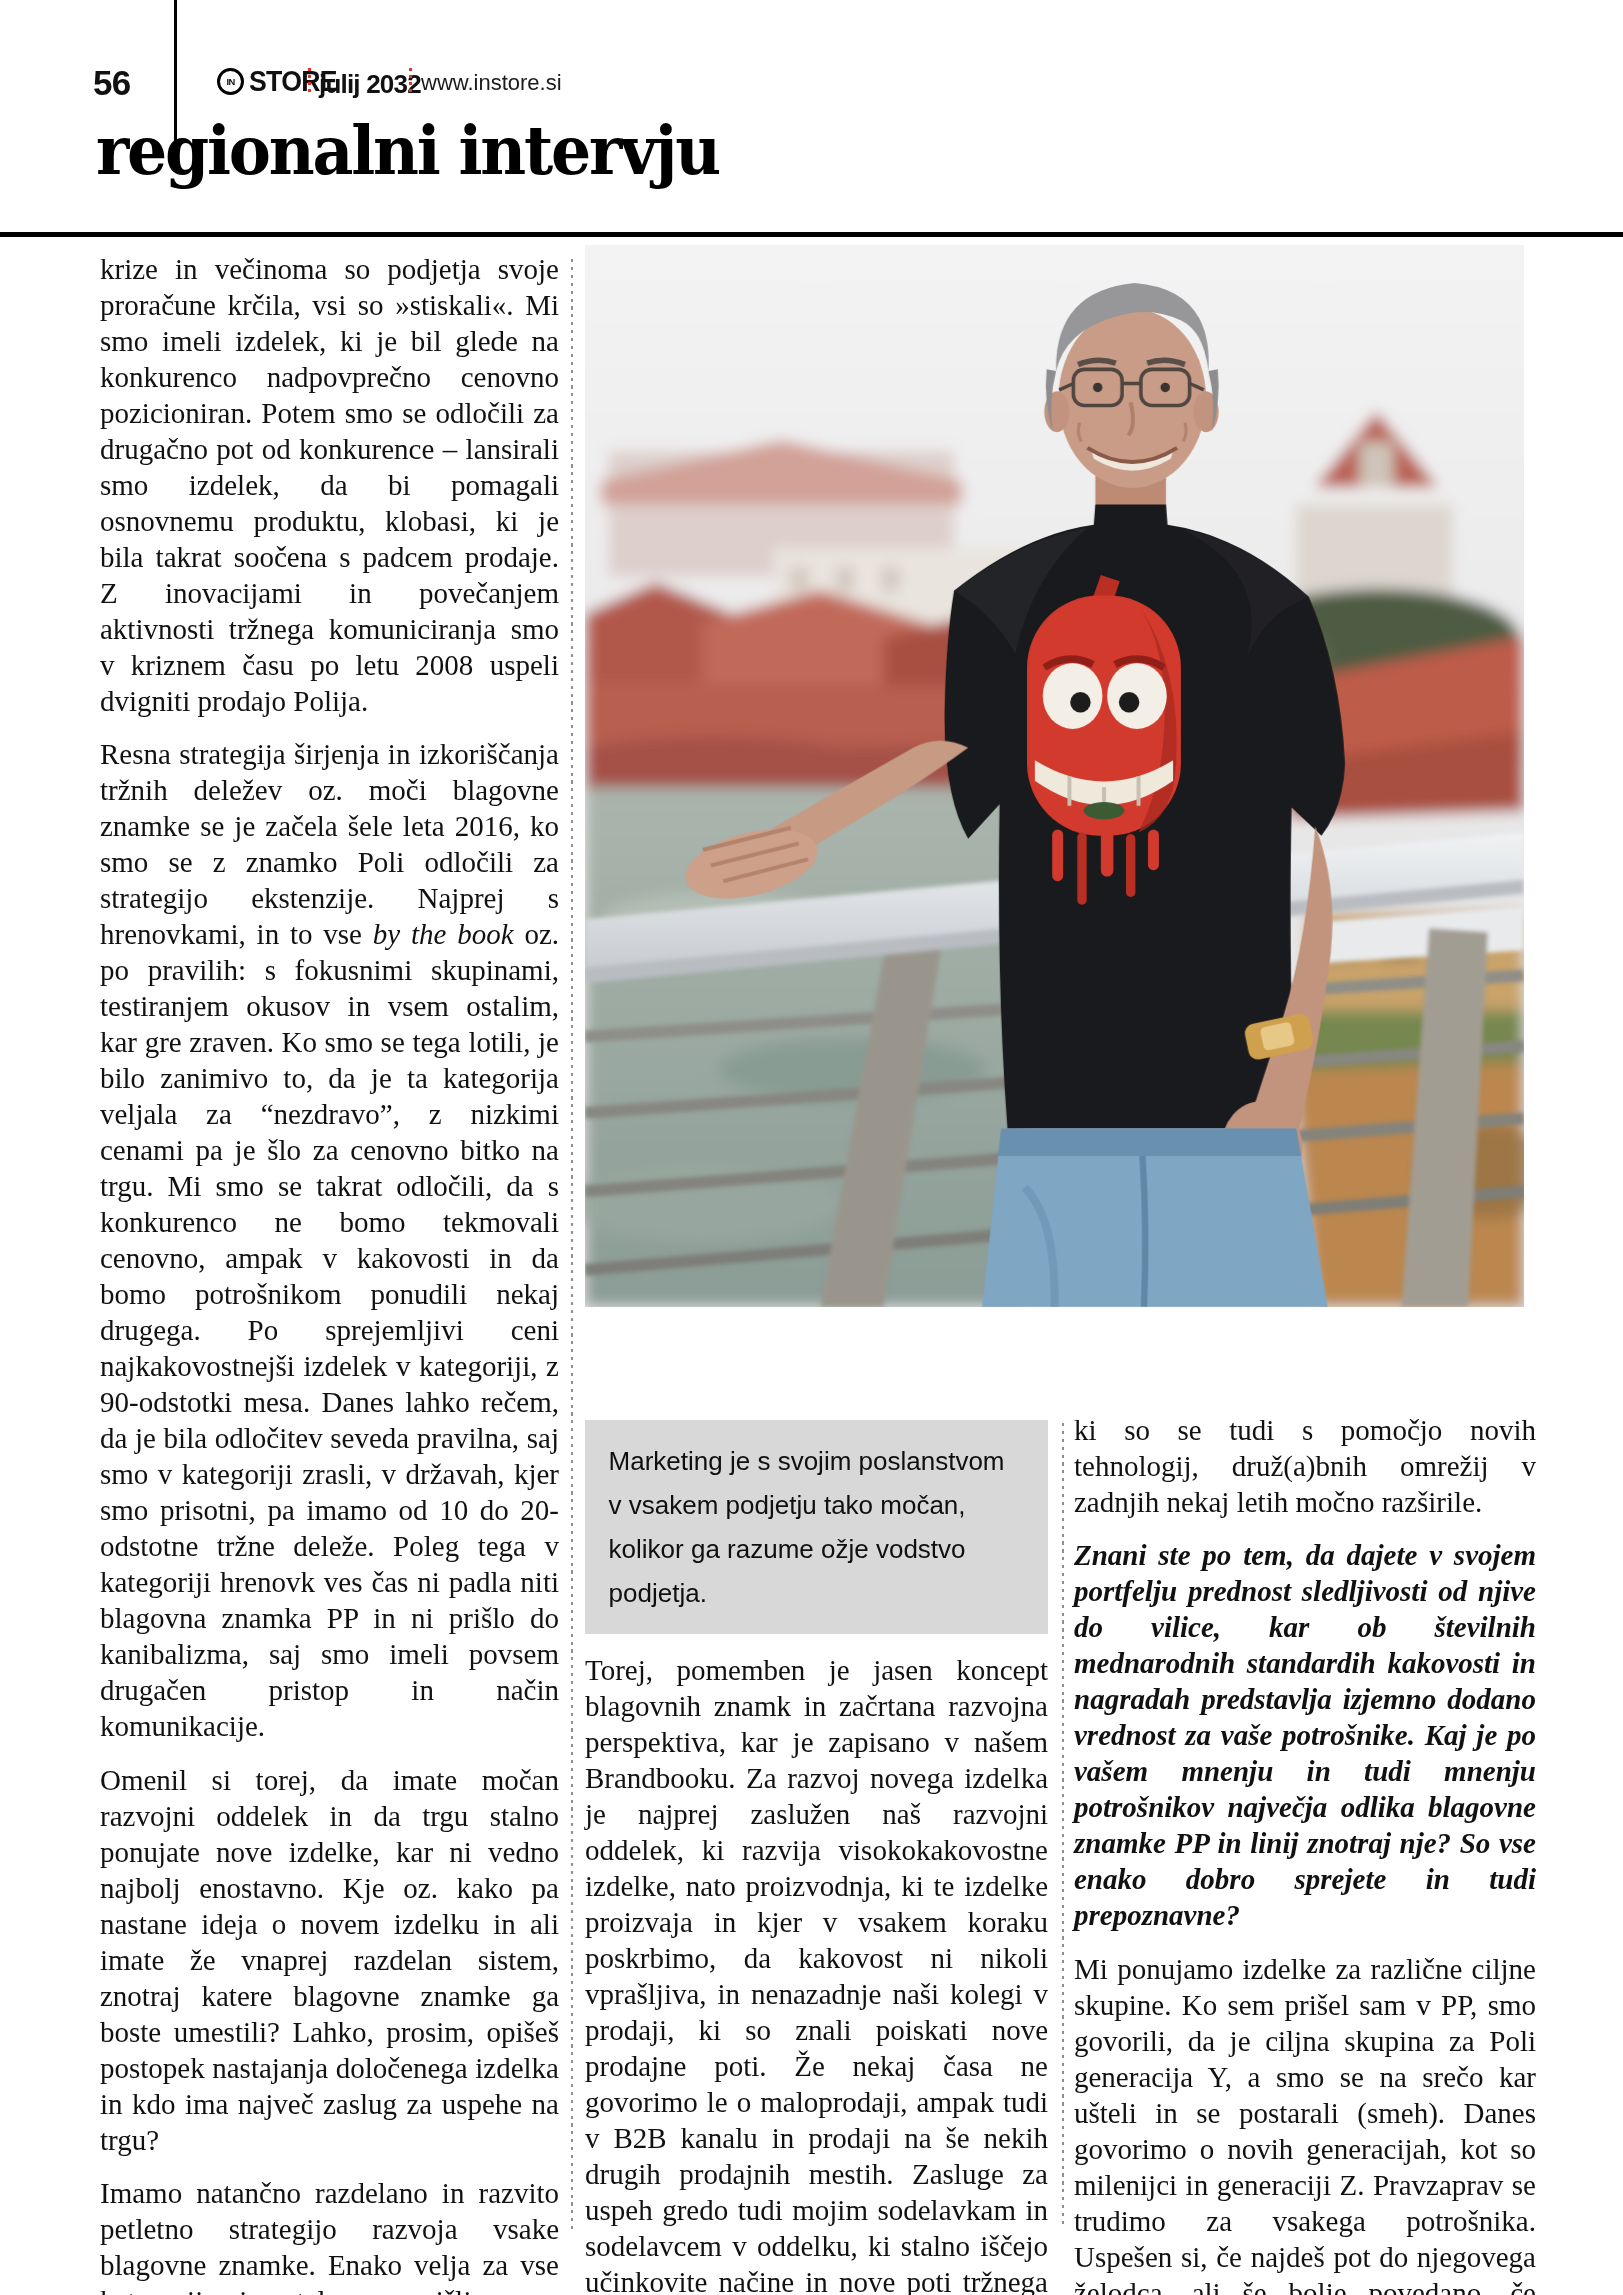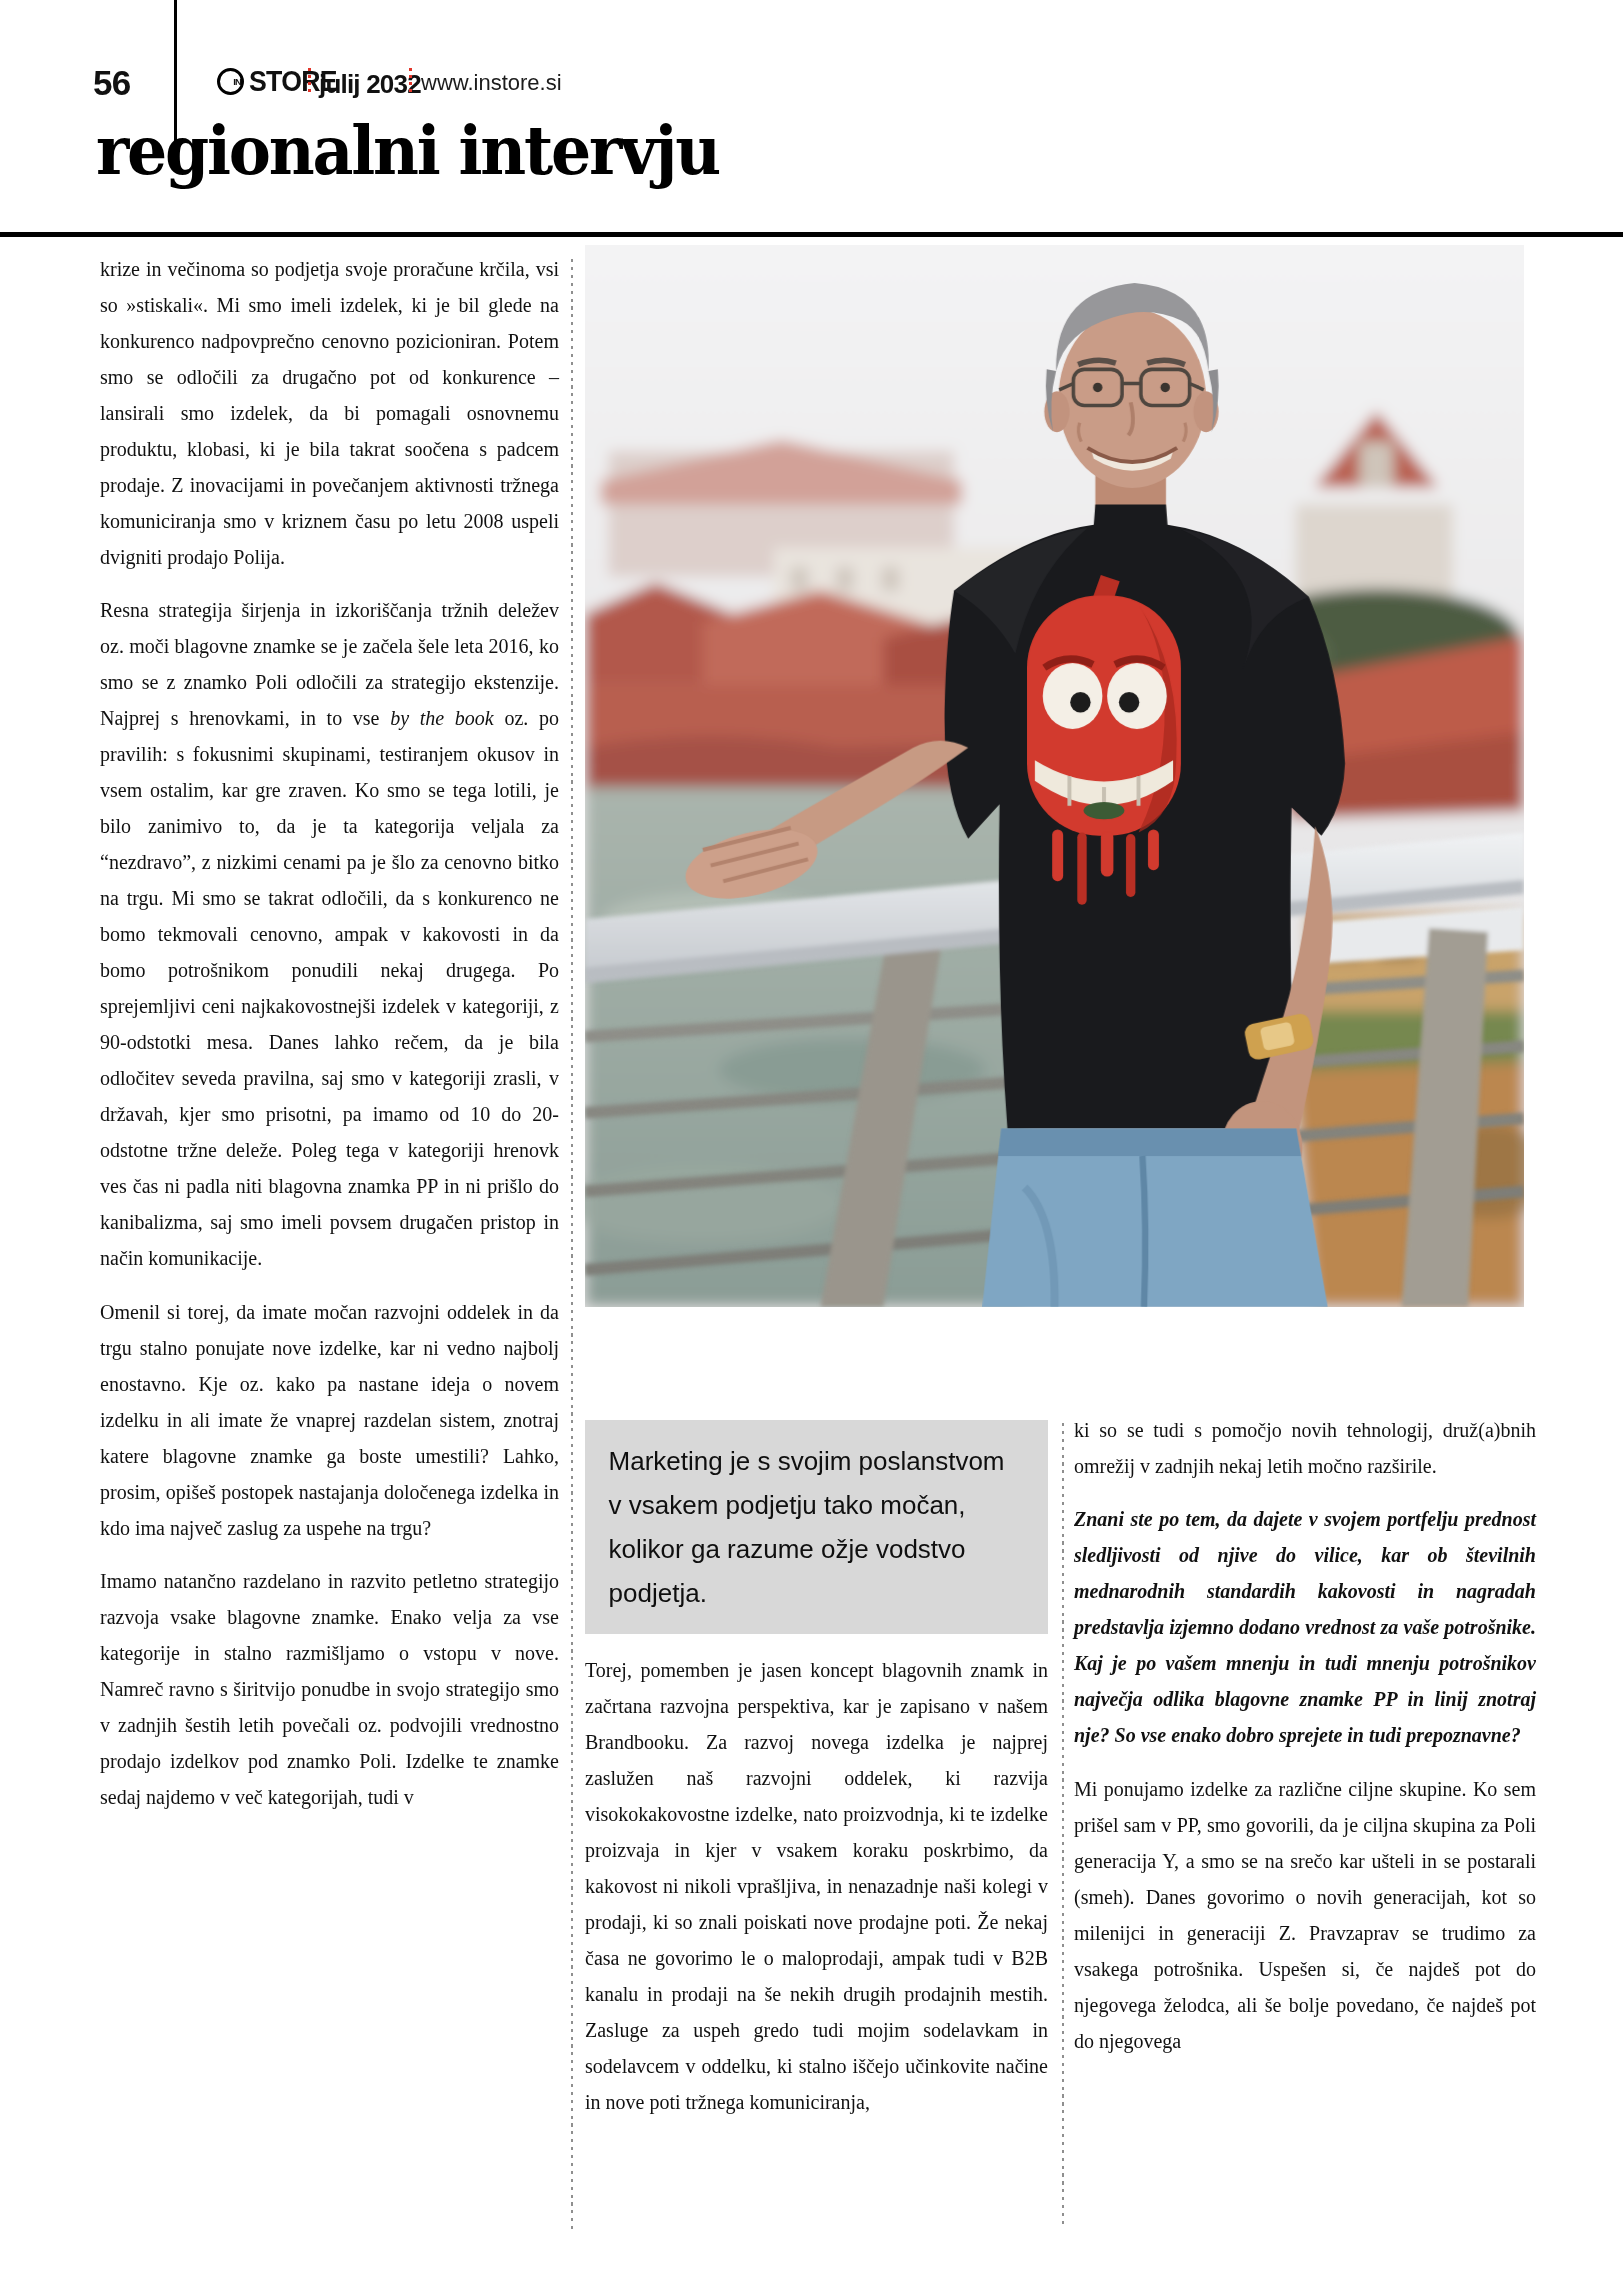--- a/index.html
+++ b/index.html
@@ -4,39 +4,39 @@
 <style>
   html,body{margin:0;padding:0;background:#ffffff;}
   .page{position:relative;width:1623px;height:2295px;background:#ffffff;overflow:hidden;
         font-family:"Liberation Serif",serif;color:#111111;padding-left:39px;}
 
   
   .pagenum{position:absolute;left:93px;top:63px;font-family:"Liberation Sans",sans-serif;
            font-weight:bold;font-size:35px;letter-spacing:-0.8px;}
   .vbar{position:absolute;left:174px;top:0;width:3.1px;height:151px;background:#000;}
   .logo-circle{position:absolute;left:217px;top:68px;width:21px;height:21px;border:3.1px solid #000;
-               border-radius:50%;display:flex;align-items:center;justify-content:flex-end;
+               border-radius:50%;display:flex;align-items:center;justify-content:center;
                font-family:"Liberation Sans",sans-serif;font-weight:bold;font-size:9.4px;letter-spacing:-0.8px;}
   .logo-store{position:absolute;left:249px;top:65px;font-family:"Liberation Sans",sans-serif;
               font-weight:800;font-size:29px;letter-spacing:-0.8px;transform:scaleX(.92);transform-origin:left;}
   .red-dots{position:absolute;top:68px;width:3.1px;height:28px;
             background-image:repeating-linear-gradient(to bottom,var(--red) 0 3.1px,transparent 3.1px 7px);}
   .dots-a{left:308px;} .dots-b{left:409px;}
   .issue{position:absolute;left:319px;top:69px;font-family:"Liberation Sans",sans-serif;
          font-weight:bold;font-size:26px;letter-spacing:-0.8px;}
   .site{position:absolute;left:421px;top:70px;font-family:"Liberation Sans",sans-serif;
         font-size:22px;color:#1c1c1c;letter-spacing:0;}
   h1.section{position:absolute;left:96px;top:110px;margin:0;font-family:"DejaVu Serif",serif;
              font-weight:bold;font-size:68px;letter-spacing:-2.4px;transform:scaleX(.93);
              transform-origin:left;color:#000;}
   .rule{position:absolute;left:0;top:232px;width:1623px;height:4.7px;background:#000;}
 
   
   .col{position:absolute;}
-  .col p{margin:0 0 17.3px;text-align:justify;font-size:20px;line-height:36px;}
+  .col p{margin:0 0 17.3px;text-align:justify;font-size:29px;line-height:36px;}
   .col p.bold{font-weight:bold;font-style:italic;}
   .em{font-style:italic;}
   .col1{left:100px;top:251px;width:459px;}
   .col2{left:585px;top:1652px;width:463px;}
   .col3{left:1074px;top:1412px;width:462px;}
   .vsep{position:absolute;width:2.4px;
         background-image:repeating-linear-gradient(to bottom,#8f8f8f 0 3.1px,transparent 3.1px 7.9px);}
   .sep1{left:571px;top:259px;height:1970px;}
   .sep2{left:1062px;top:1423px;height:803px;}
 

